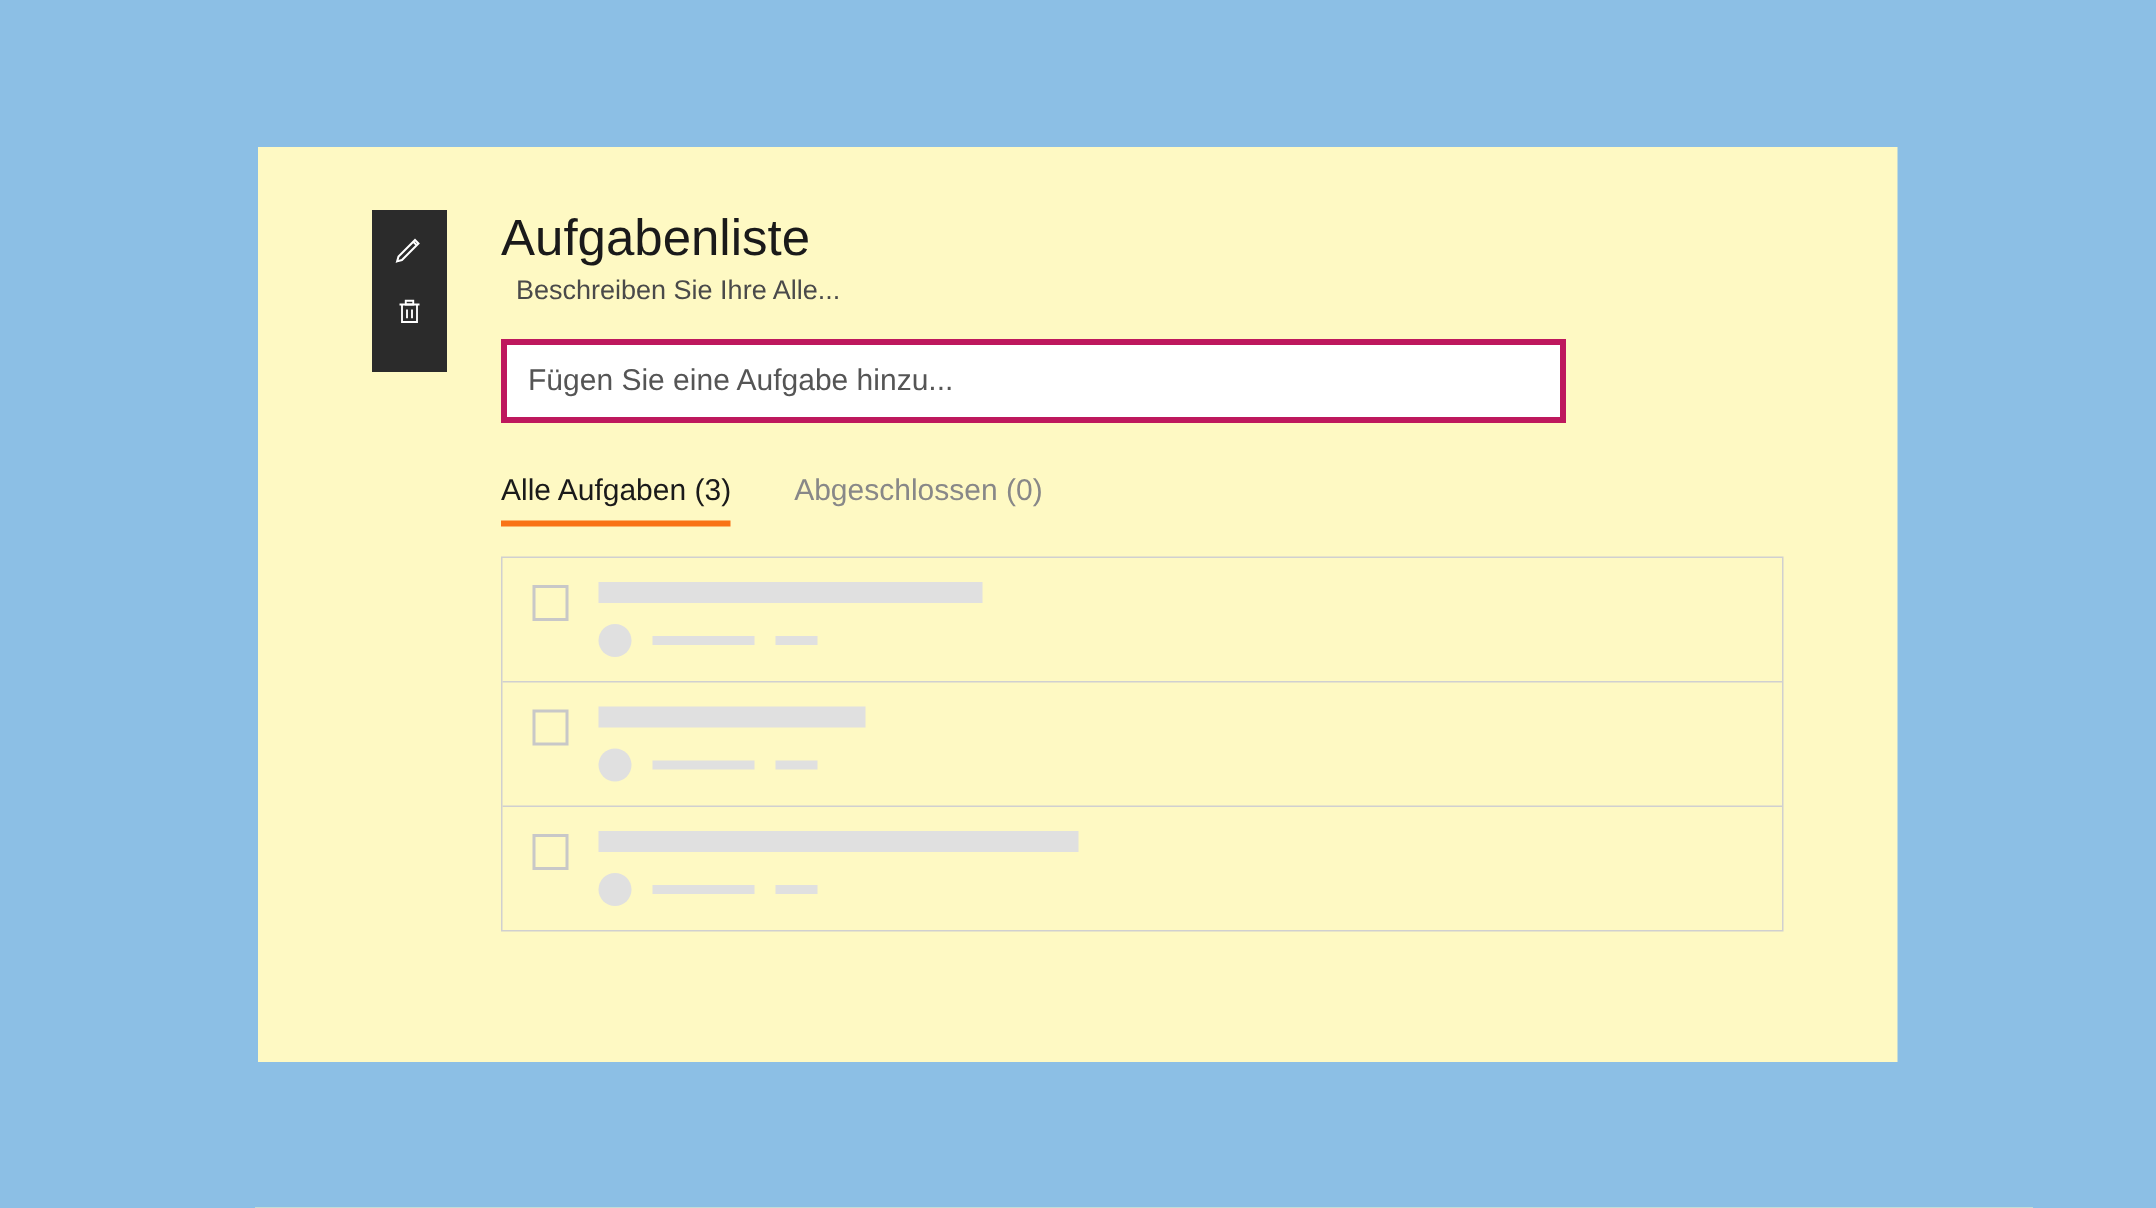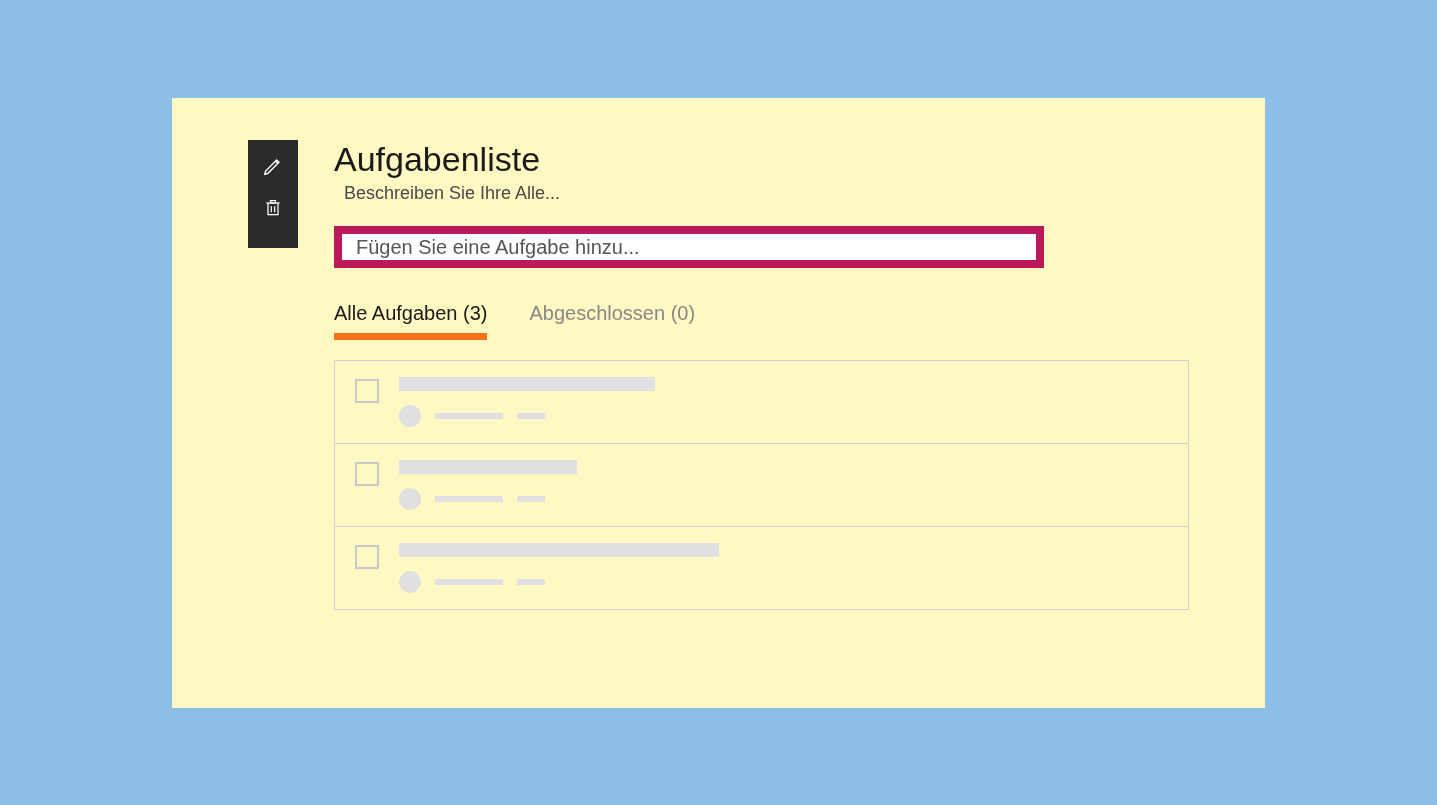--- a/index.html
+++ b/index.html
@@ -52,22 +52,22 @@
       margin-bottom: 22px;
       margin-left: 10px;
     }
     .input-row {
       display: flex;
       gap: 16px;
       margin-bottom: 34px;
     }
     .task-input {
       flex: 0 0 710px;
-      border: 8px solid #be185d;
-      height: 42px;
+      border: 4px solid #be185d;
+      height: 56px;
       padding: 0 14px;
       font-size: 20px;
       font-family: inherit;
       font-weight: 400;
       color: #333;
       outline: none;
     }
     .task-input::placeholder { color: #555; }
     .add-btn {
       background: #0071C3;
@@ -85,21 +85,21 @@
       margin-bottom: 20px;
     }
     .tab {
       font-size: 20px;
       font-weight: 400;
       padding-bottom: 8px;
       cursor: pointer;
     }
     .tab.active {
       color: #1a1a1a;
-      border-bottom: 7px solid #f97316;
+      border-bottom: 4px solid #f97316;
     }
     .tab.inactive { color: #888; }
     .task-list {
       border: 1px solid #d0d0d0;
     }
     .task-row {
       border-bottom: 1px solid #d0d0d0;
       padding: 16px 20px 16px 20px;
       display: flex;
       align-items: flex-start;

